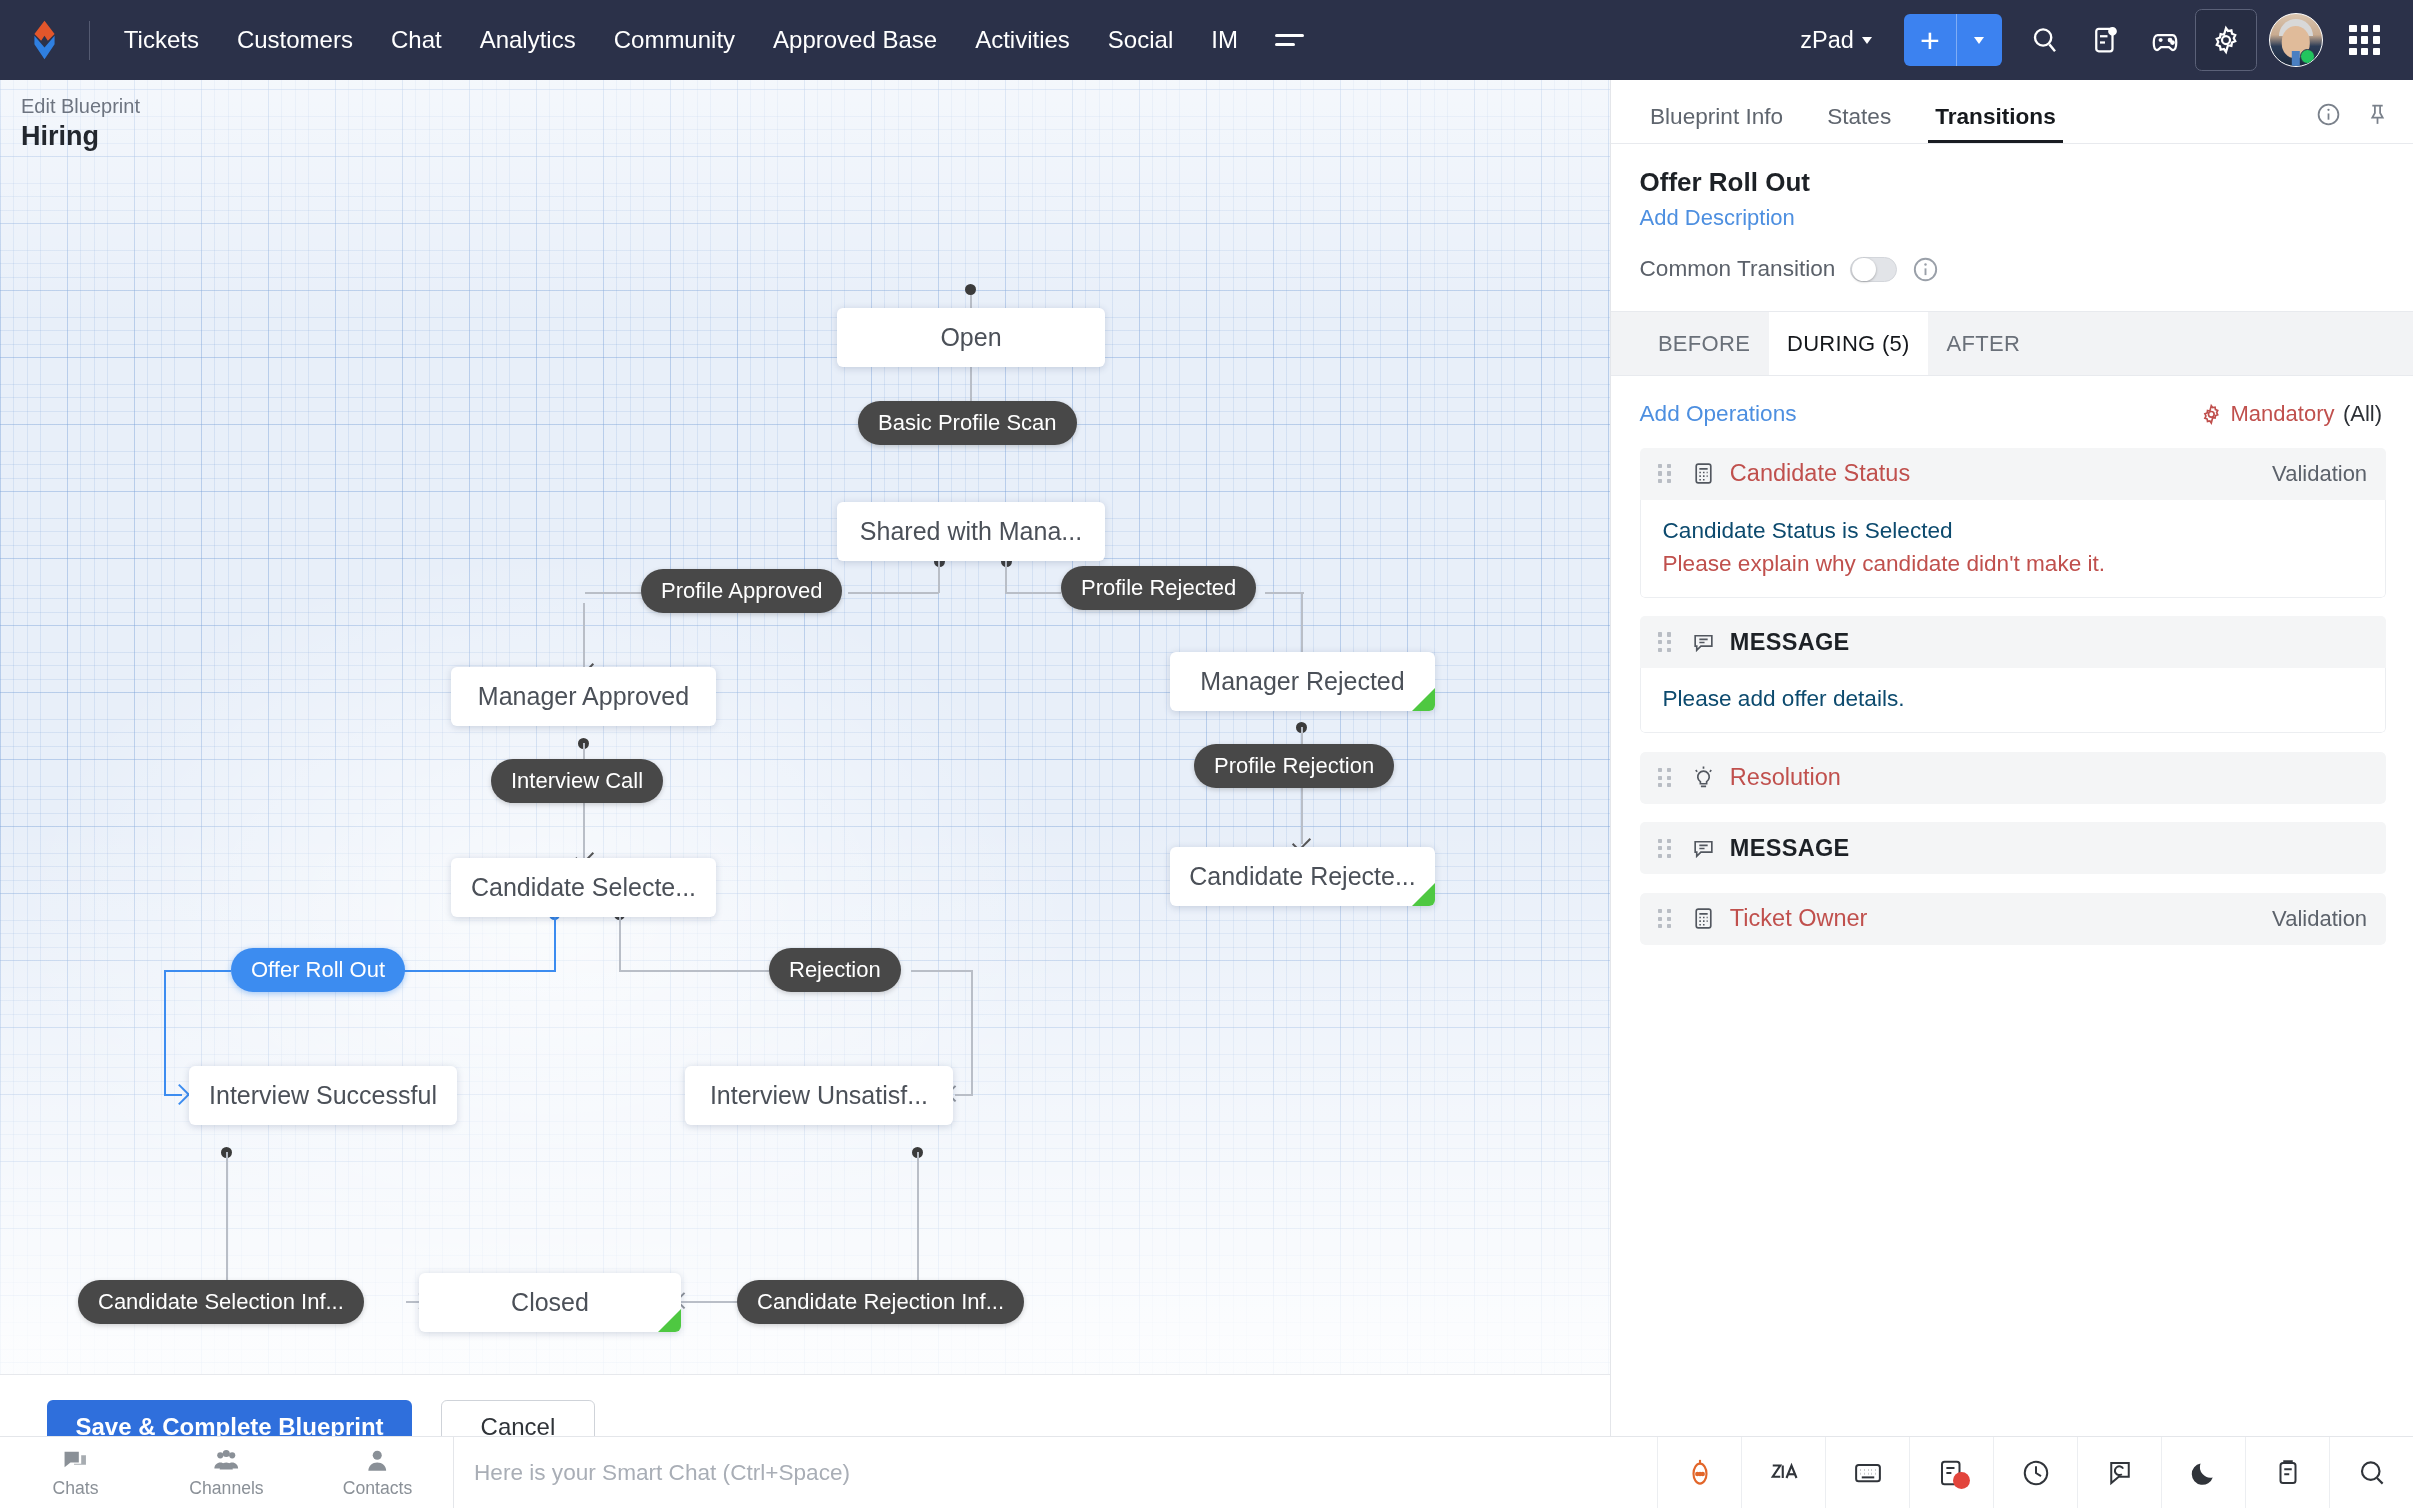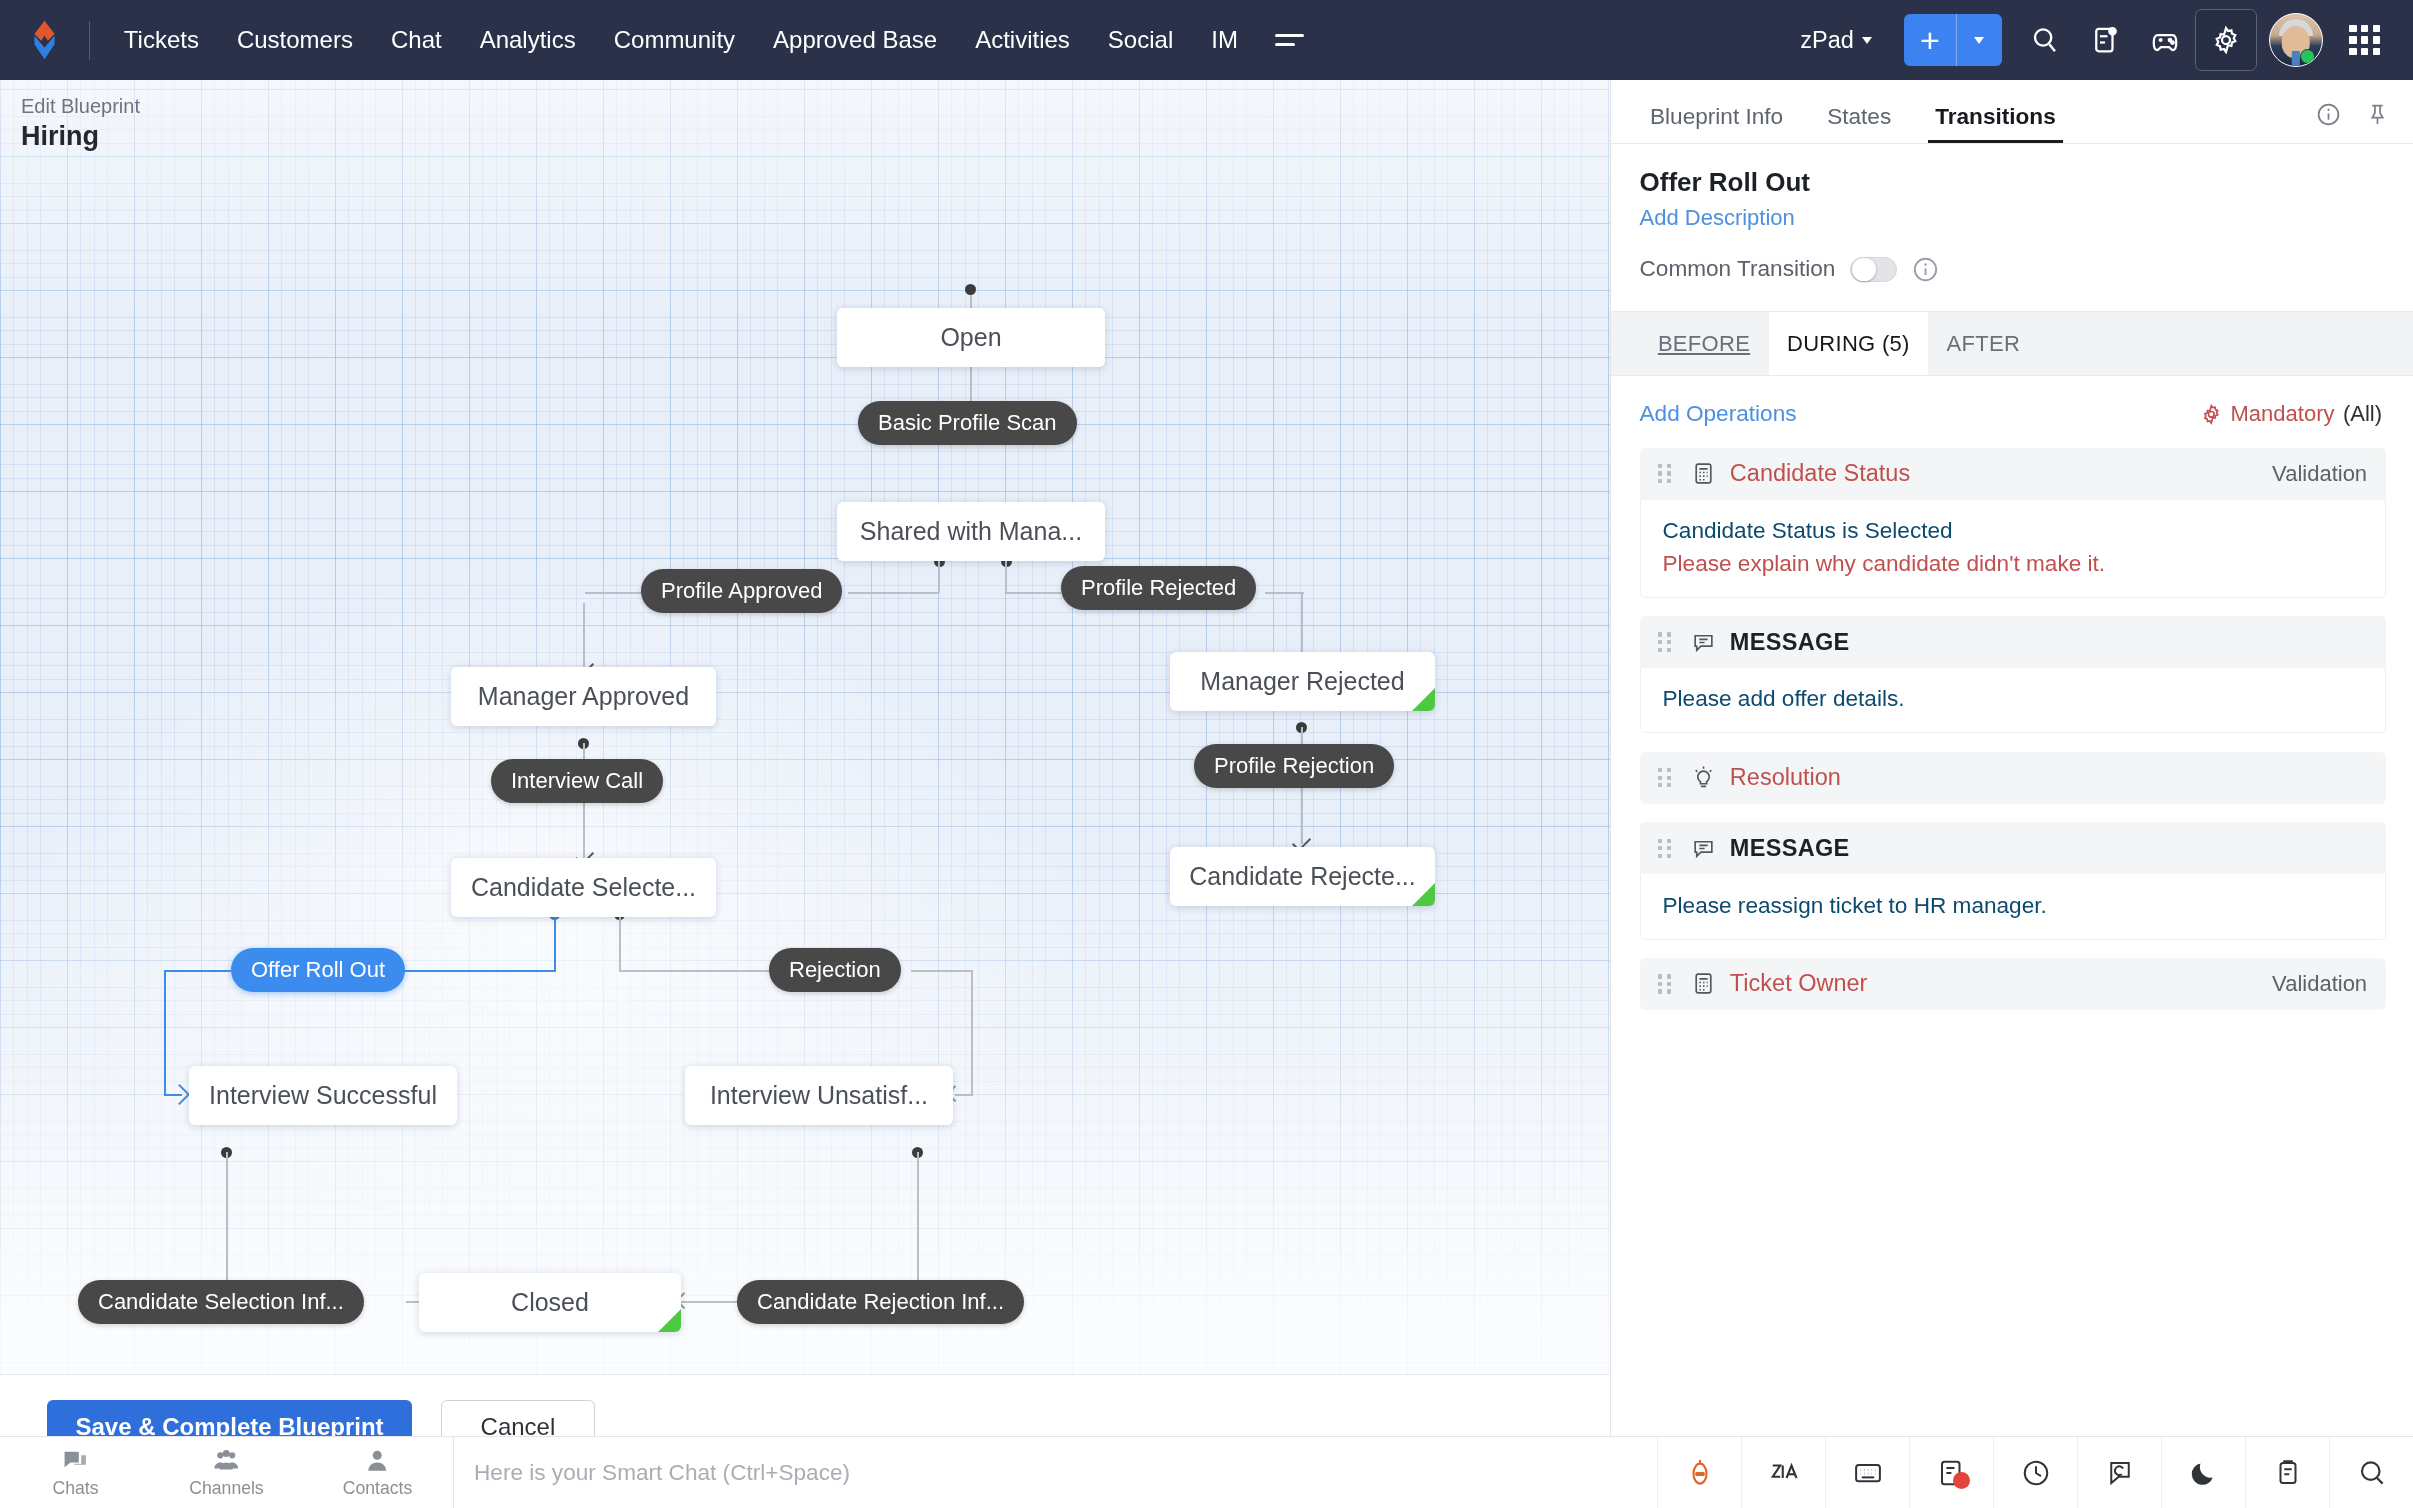--- a/index.html
+++ b/index.html
@@ -165,21 +165,21 @@
   .info-sm { width:27px;height:27px;color:#9aa0a9; }
   .info-sm svg { width:27px;height:27px; }
 
   .seg-tabs {
     margin-top:28.5px; height:65px; background:#f2f3f5; display:flex; align-items:stretch;
     border-top:0.8px solid #e8eaee; border-bottom:0.8px solid #e8eaee;
   }
   .seg {
     display:flex; align-items:center; padding: 0 18.4px; font-size:22px; color:#6a7079; cursor:pointer; letter-spacing:0.3px;
   }
-  .seg:first-child { margin-left:28.5px;text-decoration:underline; }
+  .seg:first-child { margin-left:28.5px; }
   .seg.active { background:#ffffff; color:#15181c; font-weight:400; }
 
   .ops-head { display:flex; align-items:center; padding: 25px 32px 8.4px 28.5px; }
   .add-ops { font-size:22.6px; color:#4d8fe0; cursor:pointer; }
   .mandatory { margin-left:auto; display:flex; align-items:center; gap:8.4px; font-size:22px; }
   .mandatory .mtxt { color:#c0504d; }
   .mandatory .mall { color:#2c3036; }
   .mandatory svg { width:22.6px;height:22.6px; color:#c0504d; }
 
   .op-list { padding: 11.7px 28.5px 0 28.5px; }
@@ -630,23 +630,20 @@
           <span class="op-ic">
             <svg viewBox="0 0 24 24" fill="none" stroke="currentColor" stroke-width="1.6">
                 <path d="M4 5.5h16v10H9.5L5.5 19.5V15.5H4z"></path>
                 <line x1="8" y1="9" x2="16" y2="9"></line>
                 <line x1="8" y1="12" x2="13" y2="12"></line>
               </svg>
           </span>
           <span class="op-name dark">MESSAGE</span>
           <span class="op-kind"></span>
         </div>
-        <div class="op-body">
-          <div class="op-line plain">Please reassign ticket to HR manager.</div>
-        </div>
       </div>
 
       <div class="op-card solo">
         <div class="op-head">
           <span class="grip">
               <span></span>
               <span></span>
               <span></span>
               <span></span>
               <span></span>

